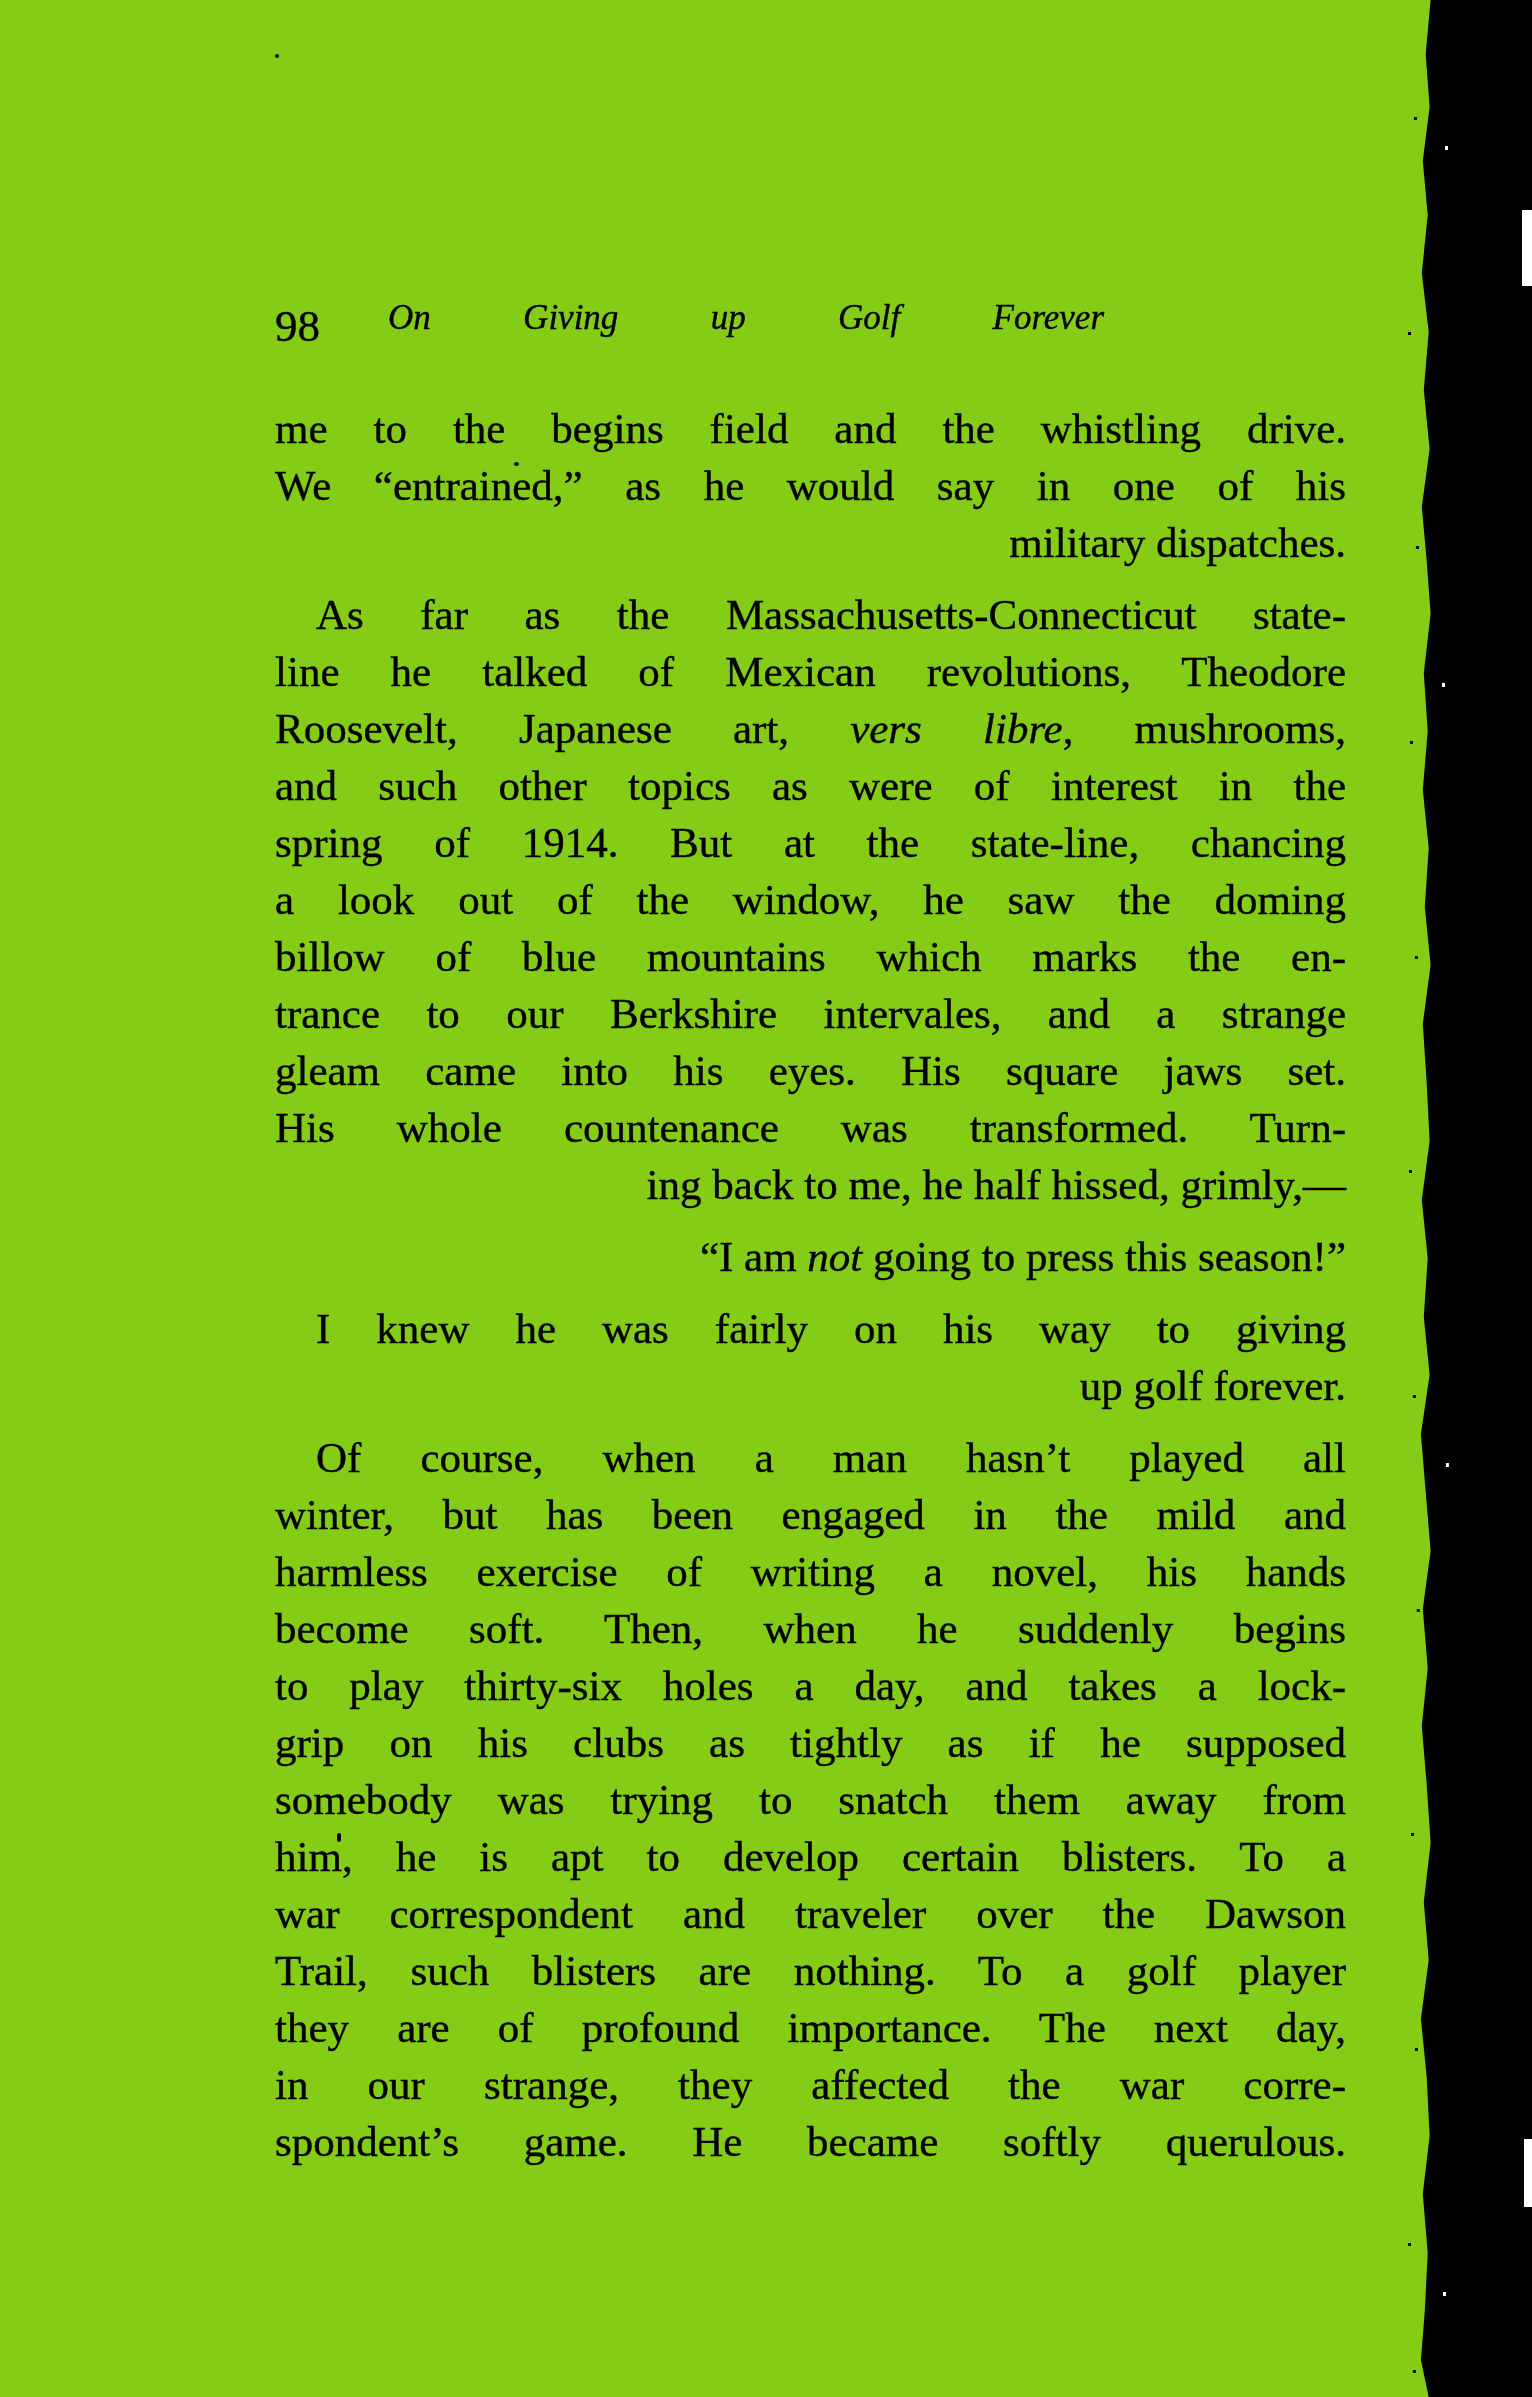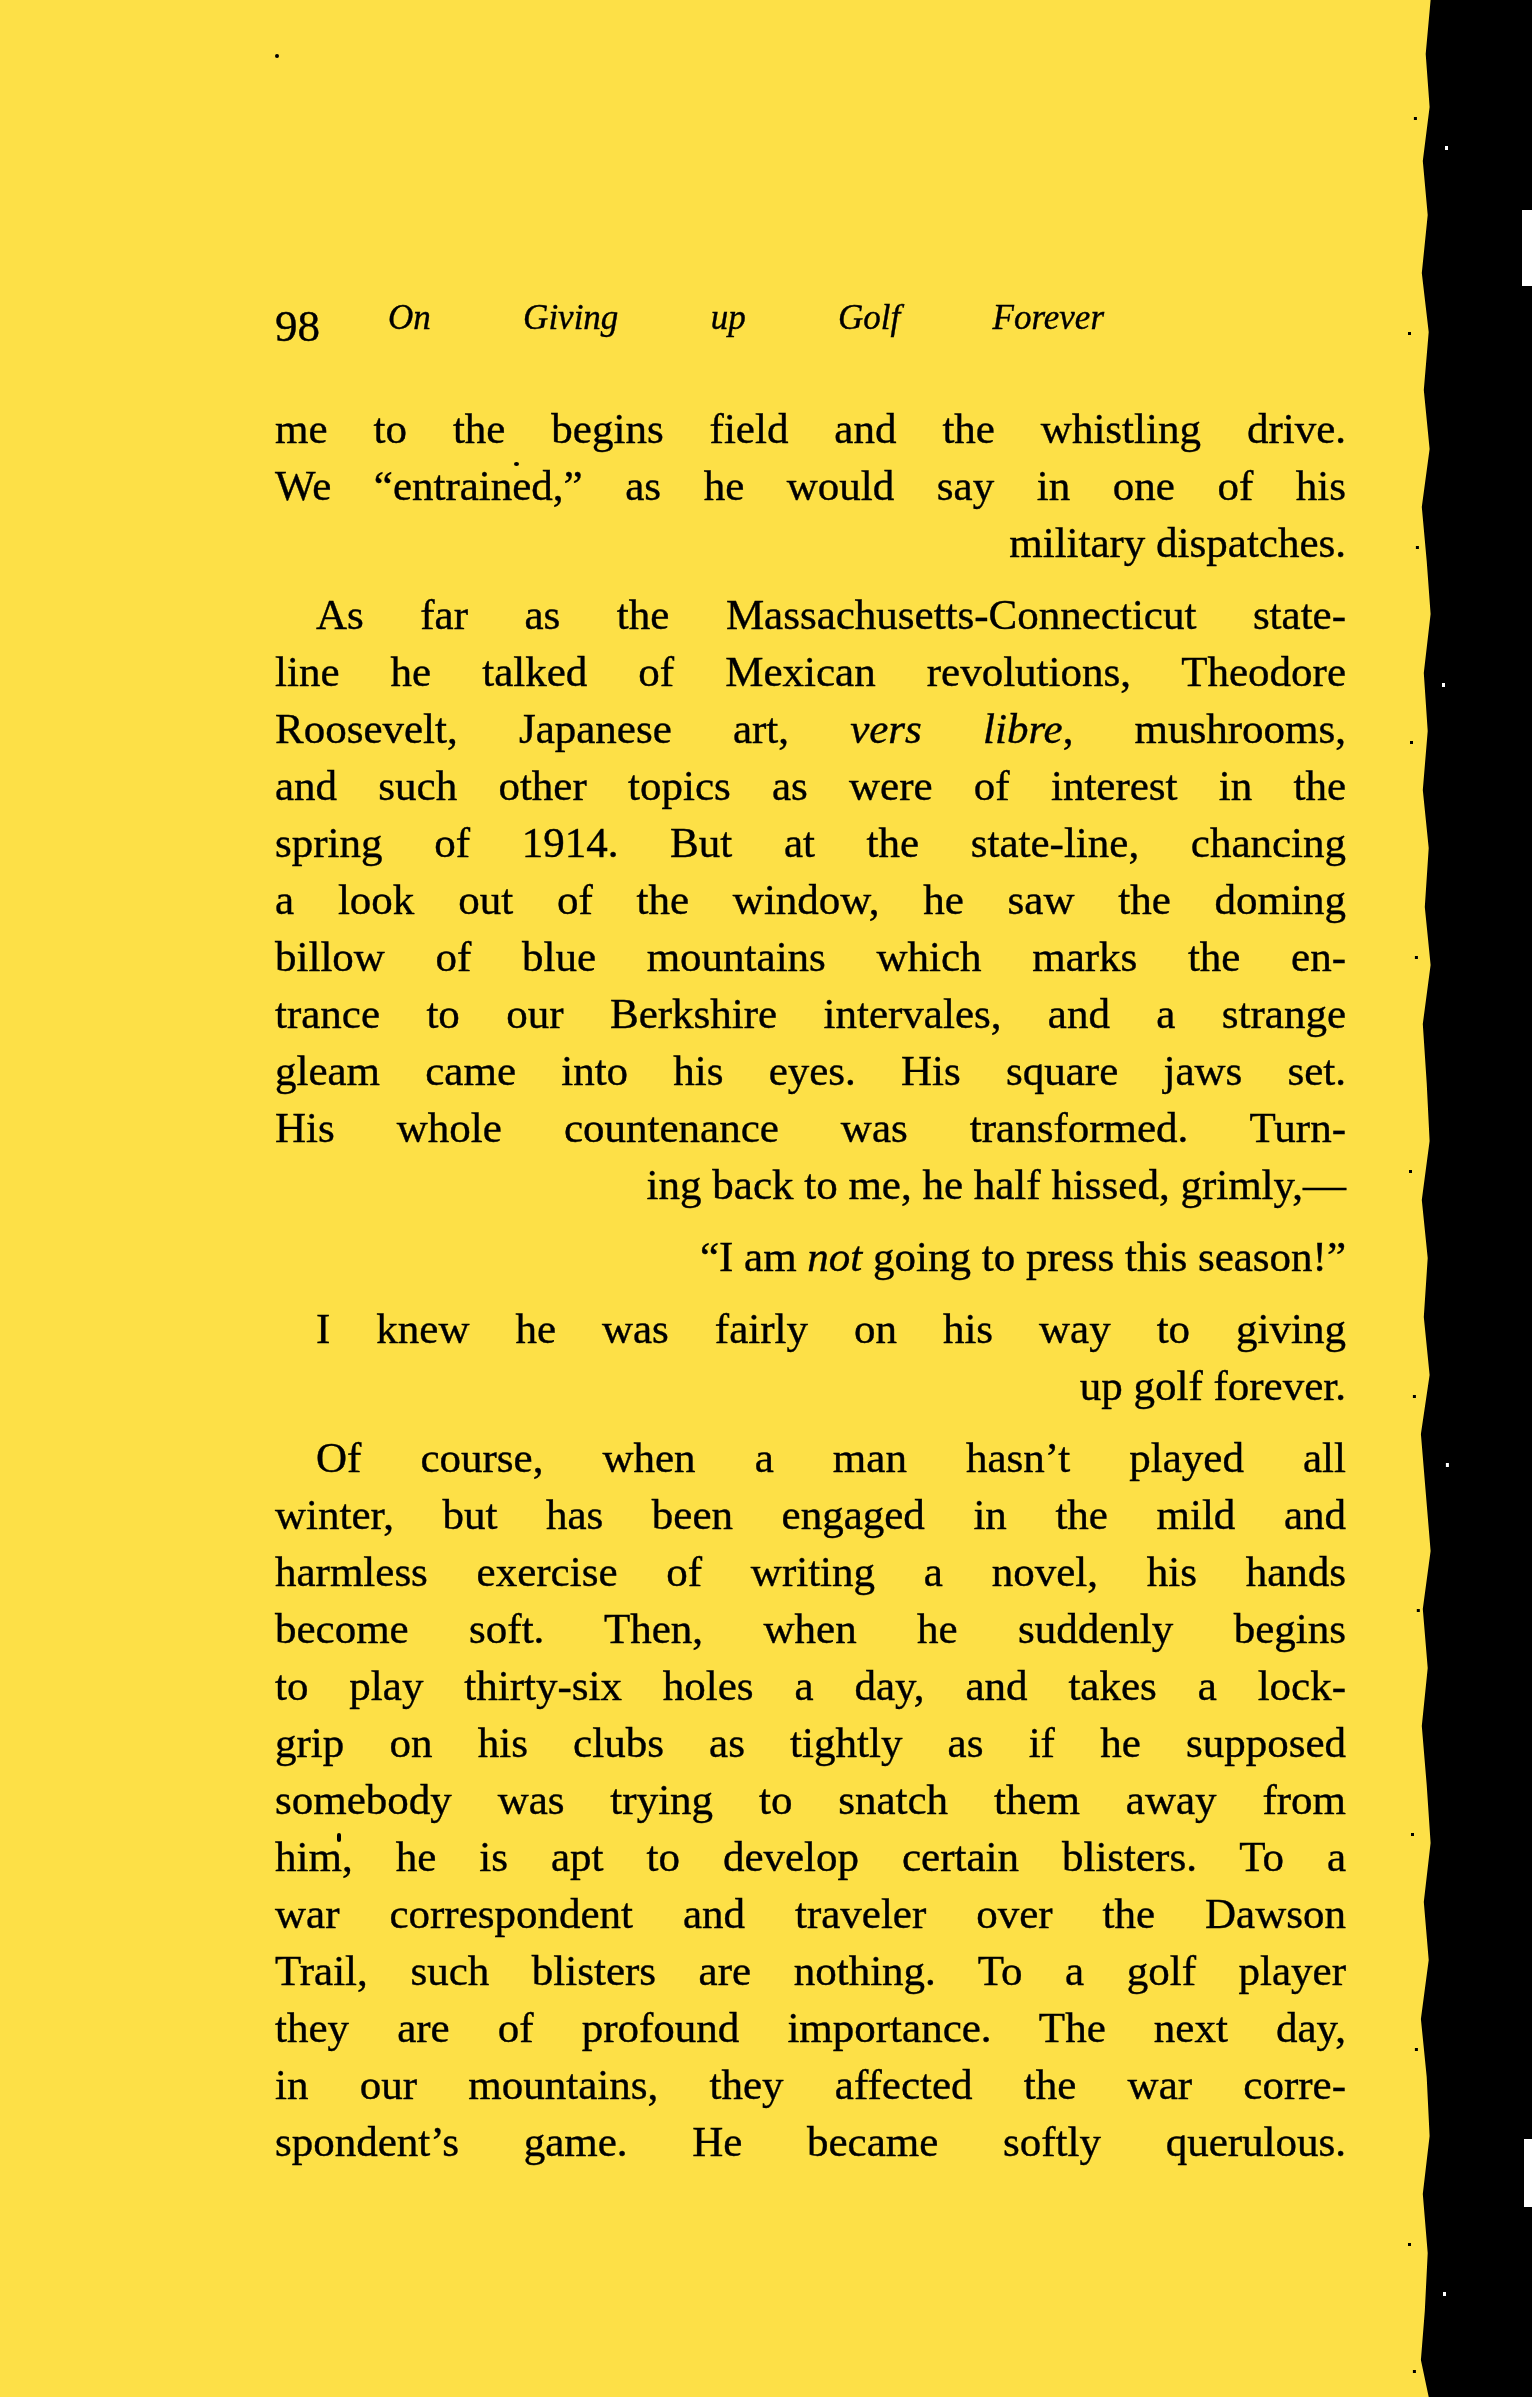--- a/index.html
+++ b/index.html
@@ -1,19 +1,19 @@
 <!DOCTYPE html>
 <html><head>
 <meta charset="utf-8">
 <style>
   html,body{margin:0;padding:0;background:#ffffff;}
   .page{
     position:relative;
     width:1532px;height:2397px;
-    background:#fde047;
+    background:#84cc16;
     overflow:hidden;
     color:#000000;
     font-family:"Liberation Serif", serif;
     -webkit-text-stroke:0.4px #000000;
   }
   
   .folio{
     position:absolute;left:275px;top:304px;
     font-size:45px;line-height:1;
   }
@@ -96,21 +96,21 @@
       <div class="line j"><span>winter, but has been engaged in the mild and</span></div>
       <div class="line j"><span>harmless exercise of writing a novel, his hands</span></div>
       <div class="line j"><span>become soft.  Then, when he suddenly begins</span></div>
       <div class="line j"><span>to play thirty-six holes a day, and takes a lock-</span></div>
       <div class="line j"><span>grip on his clubs as tightly as if he supposed</span></div>
       <div class="line j"><span>somebody was trying to snatch them away from</span></div>
       <div class="line j"><span>him, he is apt to develop certain blisters.  To a</span></div>
       <div class="line j"><span>war correspondent and traveler over the Dawson</span></div>
       <div class="line j"><span>Trail, such blisters are nothing.  To a golf player</span></div>
       <div class="line j"><span>they are of profound importance.  The next day,</span></div>
-      <div class="line j"><span>in our mountains, they affected the war corre-</span></div>
+      <div class="line j"><span>in our strange, they affected the war corre-</span></div>
       <div class="line j"><span>spondent’s game.  He became softly querulous.</span></div>
     </div>
 
   <div class="scan-band"></div>
   <div class="band-notch n1"></div>
   <div class="band-notch n2"></div>
   <div class="edge-noise"></div>
   <div class="band-noise-white"></div>
   <div class="speck s1"></div>
   <div class="speck s2"></div>

